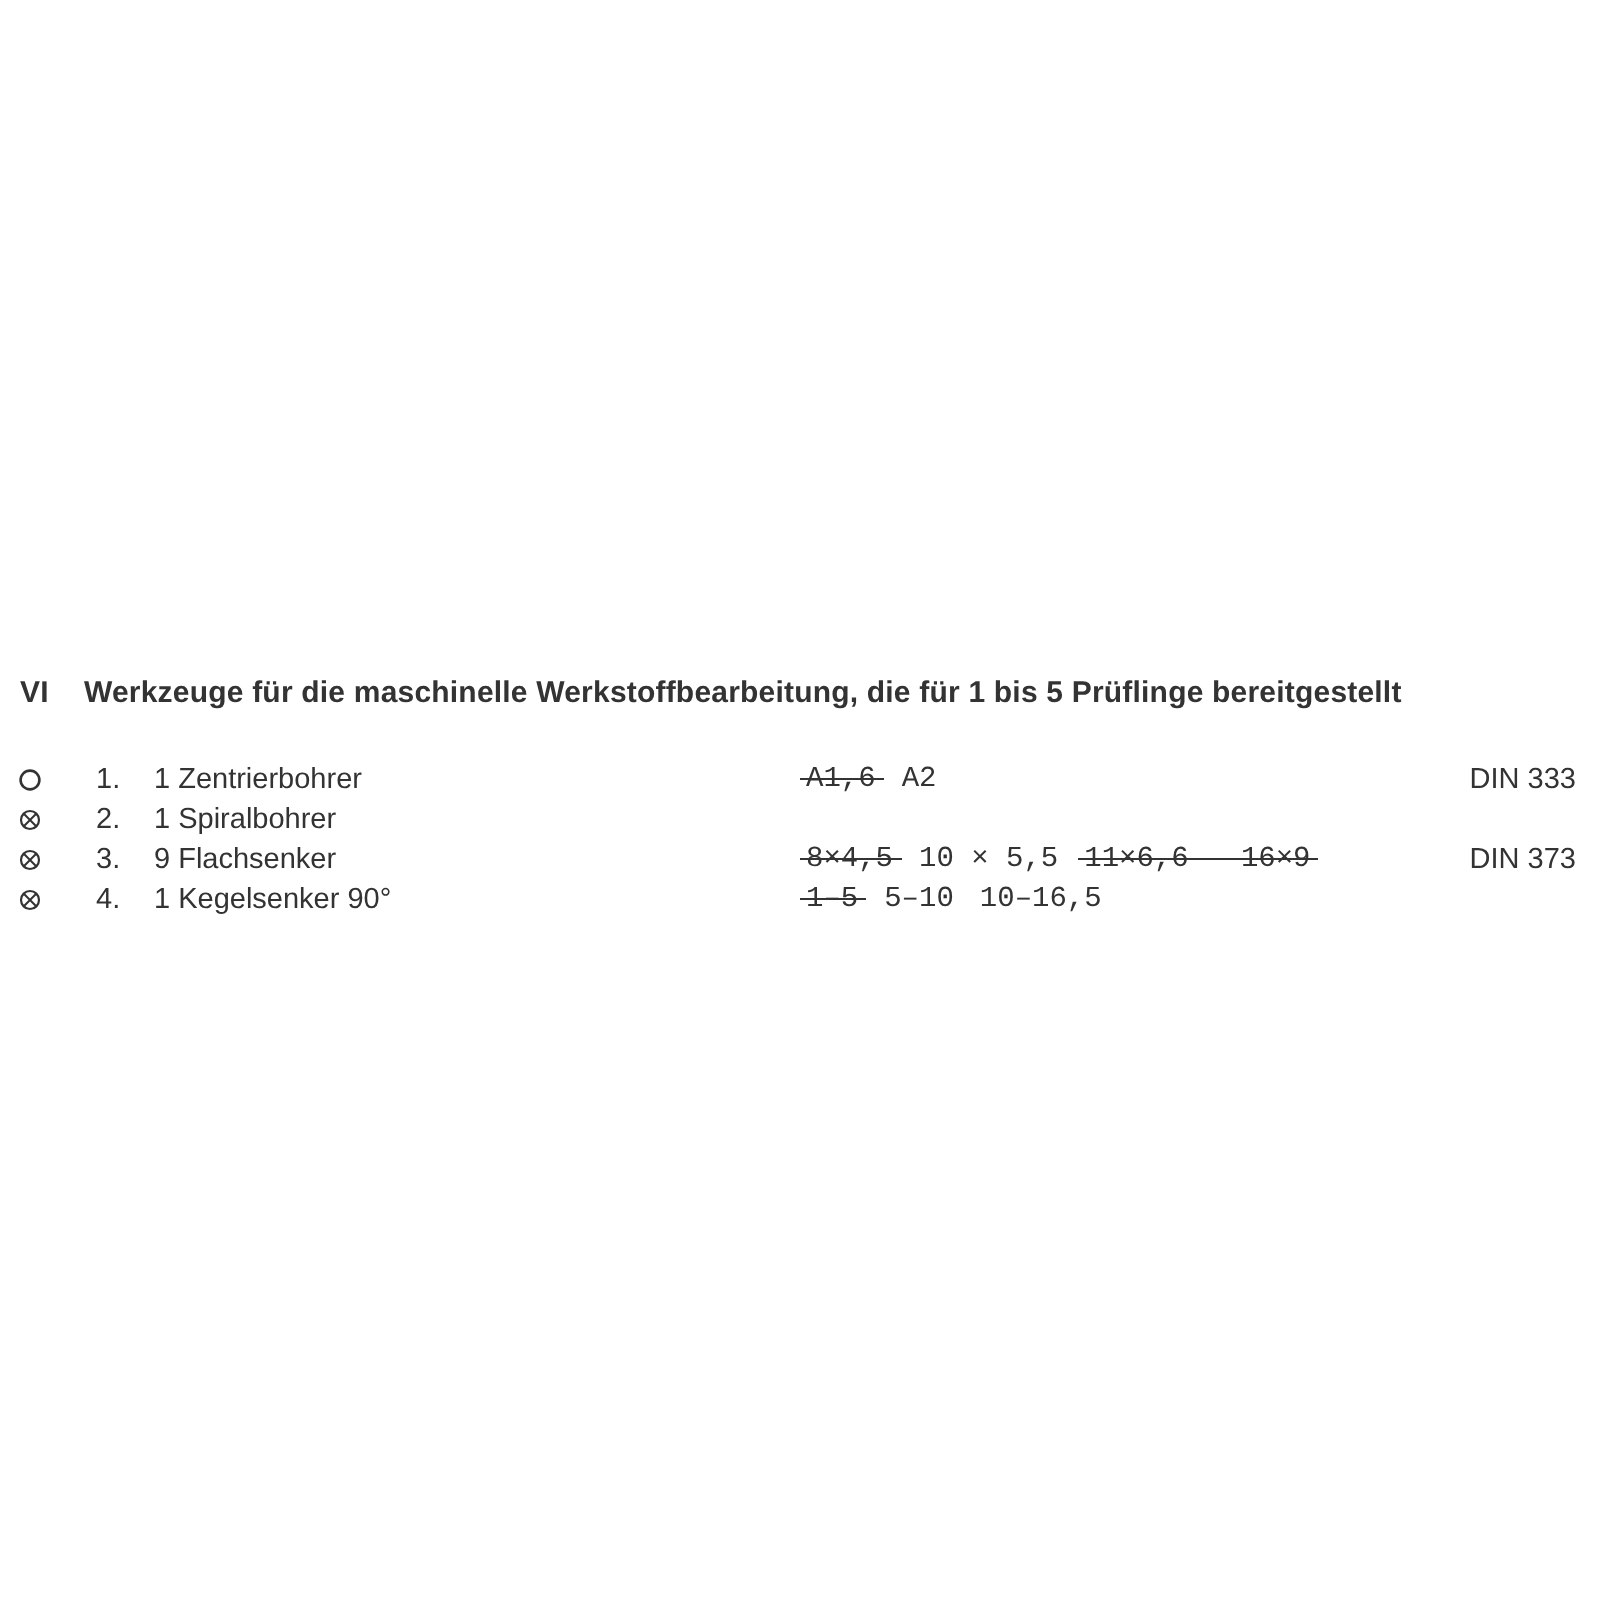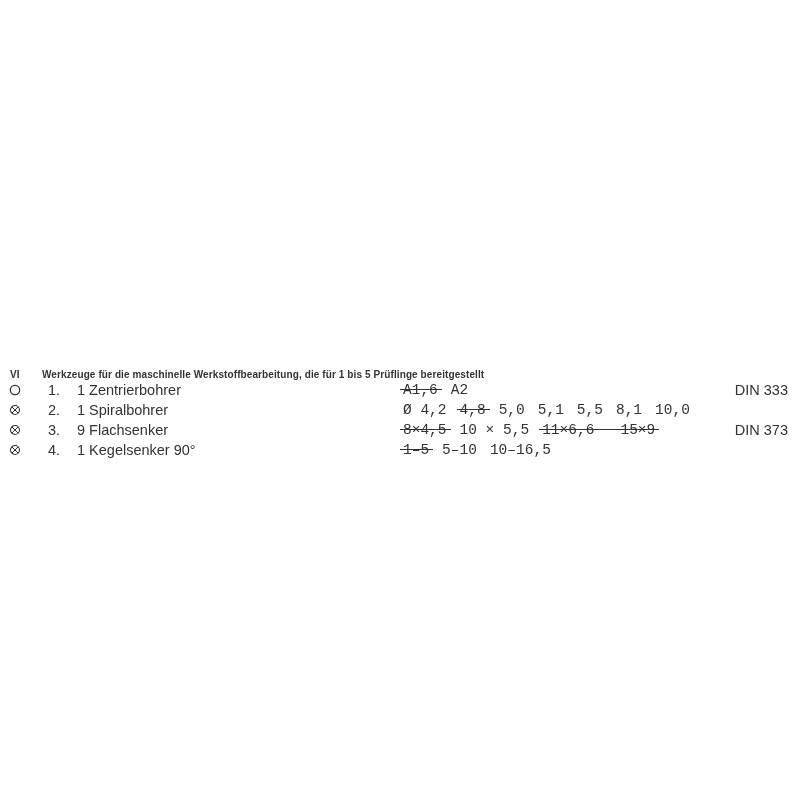--- a/index.html
+++ b/index.html
@@ -7,23 +7,22 @@
     position:relative;
     width:800px;height:800px;
     background:#ffffff;
     font-family:"Liberation Sans",sans-serif;
     color:#333333;
     overflow:hidden;
   }
   .heading{
     position:absolute;top:338px;left:10px;right:10px;
     display:flex;
-    font-weight:bold;font-size:10px;line-height:17.5px;
+    font-weight:bold;font-size:15px;line-height:17.5px;
     letter-spacing:0.1px;
-    margin-top:28px;
   }
   .heading .numeral{flex:0 0 32px;}
   .heading .heading-lines span{display:block;white-space:nowrap;text-align:right;}
   .list{position:absolute;top:380px;left:0;width:100%;}
   .row{position:relative;height:20px;font-size:14.5px;line-height:20px;}
   .marker{position:absolute;left:9px;top:4px;width:12px;height:12px;}
   .marker svg{display:block;}
   .num{position:absolute;left:48px;}
   .label{position:absolute;left:77px;white-space:nowrap;}
   .values{position:absolute;left:403px;display:flex;gap:13px;white-space:pre;}
@@ -66,46 +65,37 @@
     <div class="row">
       <span class="marker">
         <svg width="12" height="12" viewBox="0 0 12 12">
           <circle cx="6" cy="6" r="4.5" fill="none" stroke="#333333" stroke-width="1.1"></circle>
           <line x1="2.9" y1="2.9" x2="9.1" y2="9.1" stroke="#333333" stroke-width="1"></line>
           <line x1="9.1" y1="2.9" x2="2.9" y2="9.1" stroke="#333333" stroke-width="1"></line>
         </svg>
       </span>
       <span class="num">2.</span>
       <span class="label">1 Spiralbohrer</span>
-      <span class="values">
-        <span class="value">Ø 4,2</span>
-        <span class="value struck">4,8</span>
-        <span class="value">5,0</span>
-        <span class="value">5,1</span>
-        <span class="value">5,5</span>
-        <span class="value">8,1</span>
-        <span class="value">10,0</span>
-      </span>
       <span class="din"></span>
     </div>
 
     <div class="row">
       <span class="marker">
         <svg width="12" height="12" viewBox="0 0 12 12">
           <circle cx="6" cy="6" r="4.5" fill="none" stroke="#333333" stroke-width="1.1"></circle>
           <line x1="2.9" y1="2.9" x2="9.1" y2="9.1" stroke="#333333" stroke-width="1"></line>
           <line x1="9.1" y1="2.9" x2="2.9" y2="9.1" stroke="#333333" stroke-width="1"></line>
         </svg>
       </span>
       <span class="num">3.</span>
       <span class="label">9 Flachsenker</span>
       <span class="values">
         <span class="value struck">8×4,5</span>
         <span class="value">10 × 5,5</span>
-        <span class="value struck">11×6,6   15×9</span>
+        <span class="value struck">11×6,6   16×9</span>
       </span>
       <span class="din">DIN 373</span>
     </div>
 
     <div class="row">
       <span class="marker">
         <svg width="12" height="12" viewBox="0 0 12 12">
           <circle cx="6" cy="6" r="4.5" fill="none" stroke="#333333" stroke-width="1.1"></circle>
           <line x1="2.9" y1="2.9" x2="9.1" y2="9.1" stroke="#333333" stroke-width="1"></line>
           <line x1="9.1" y1="2.9" x2="2.9" y2="9.1" stroke="#333333" stroke-width="1"></line>

